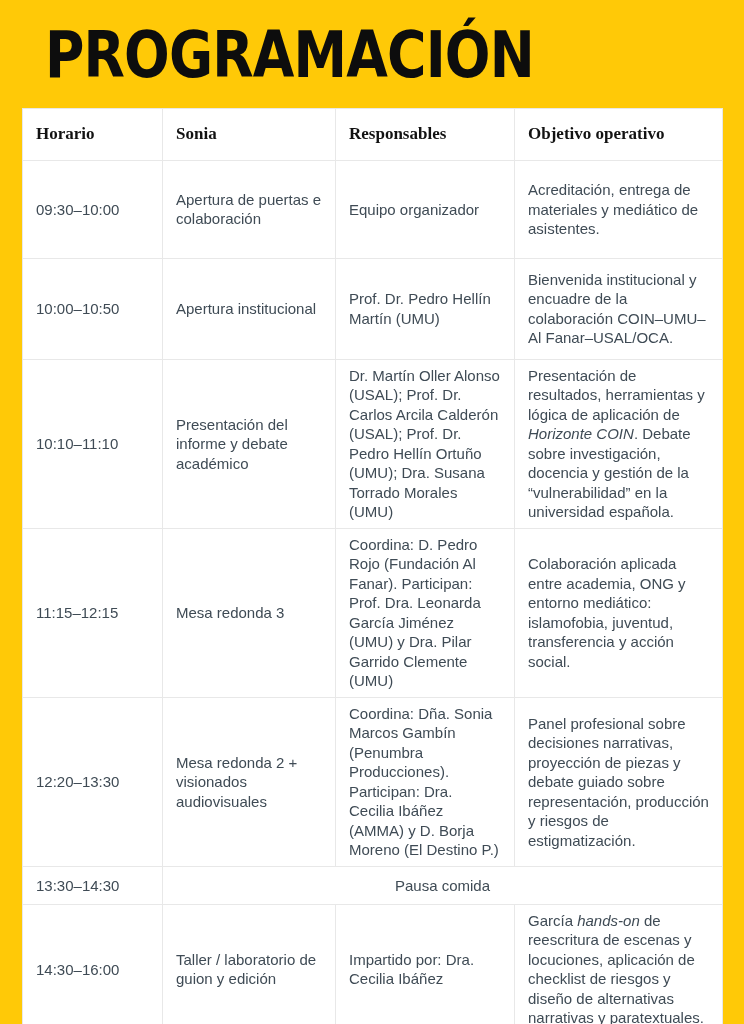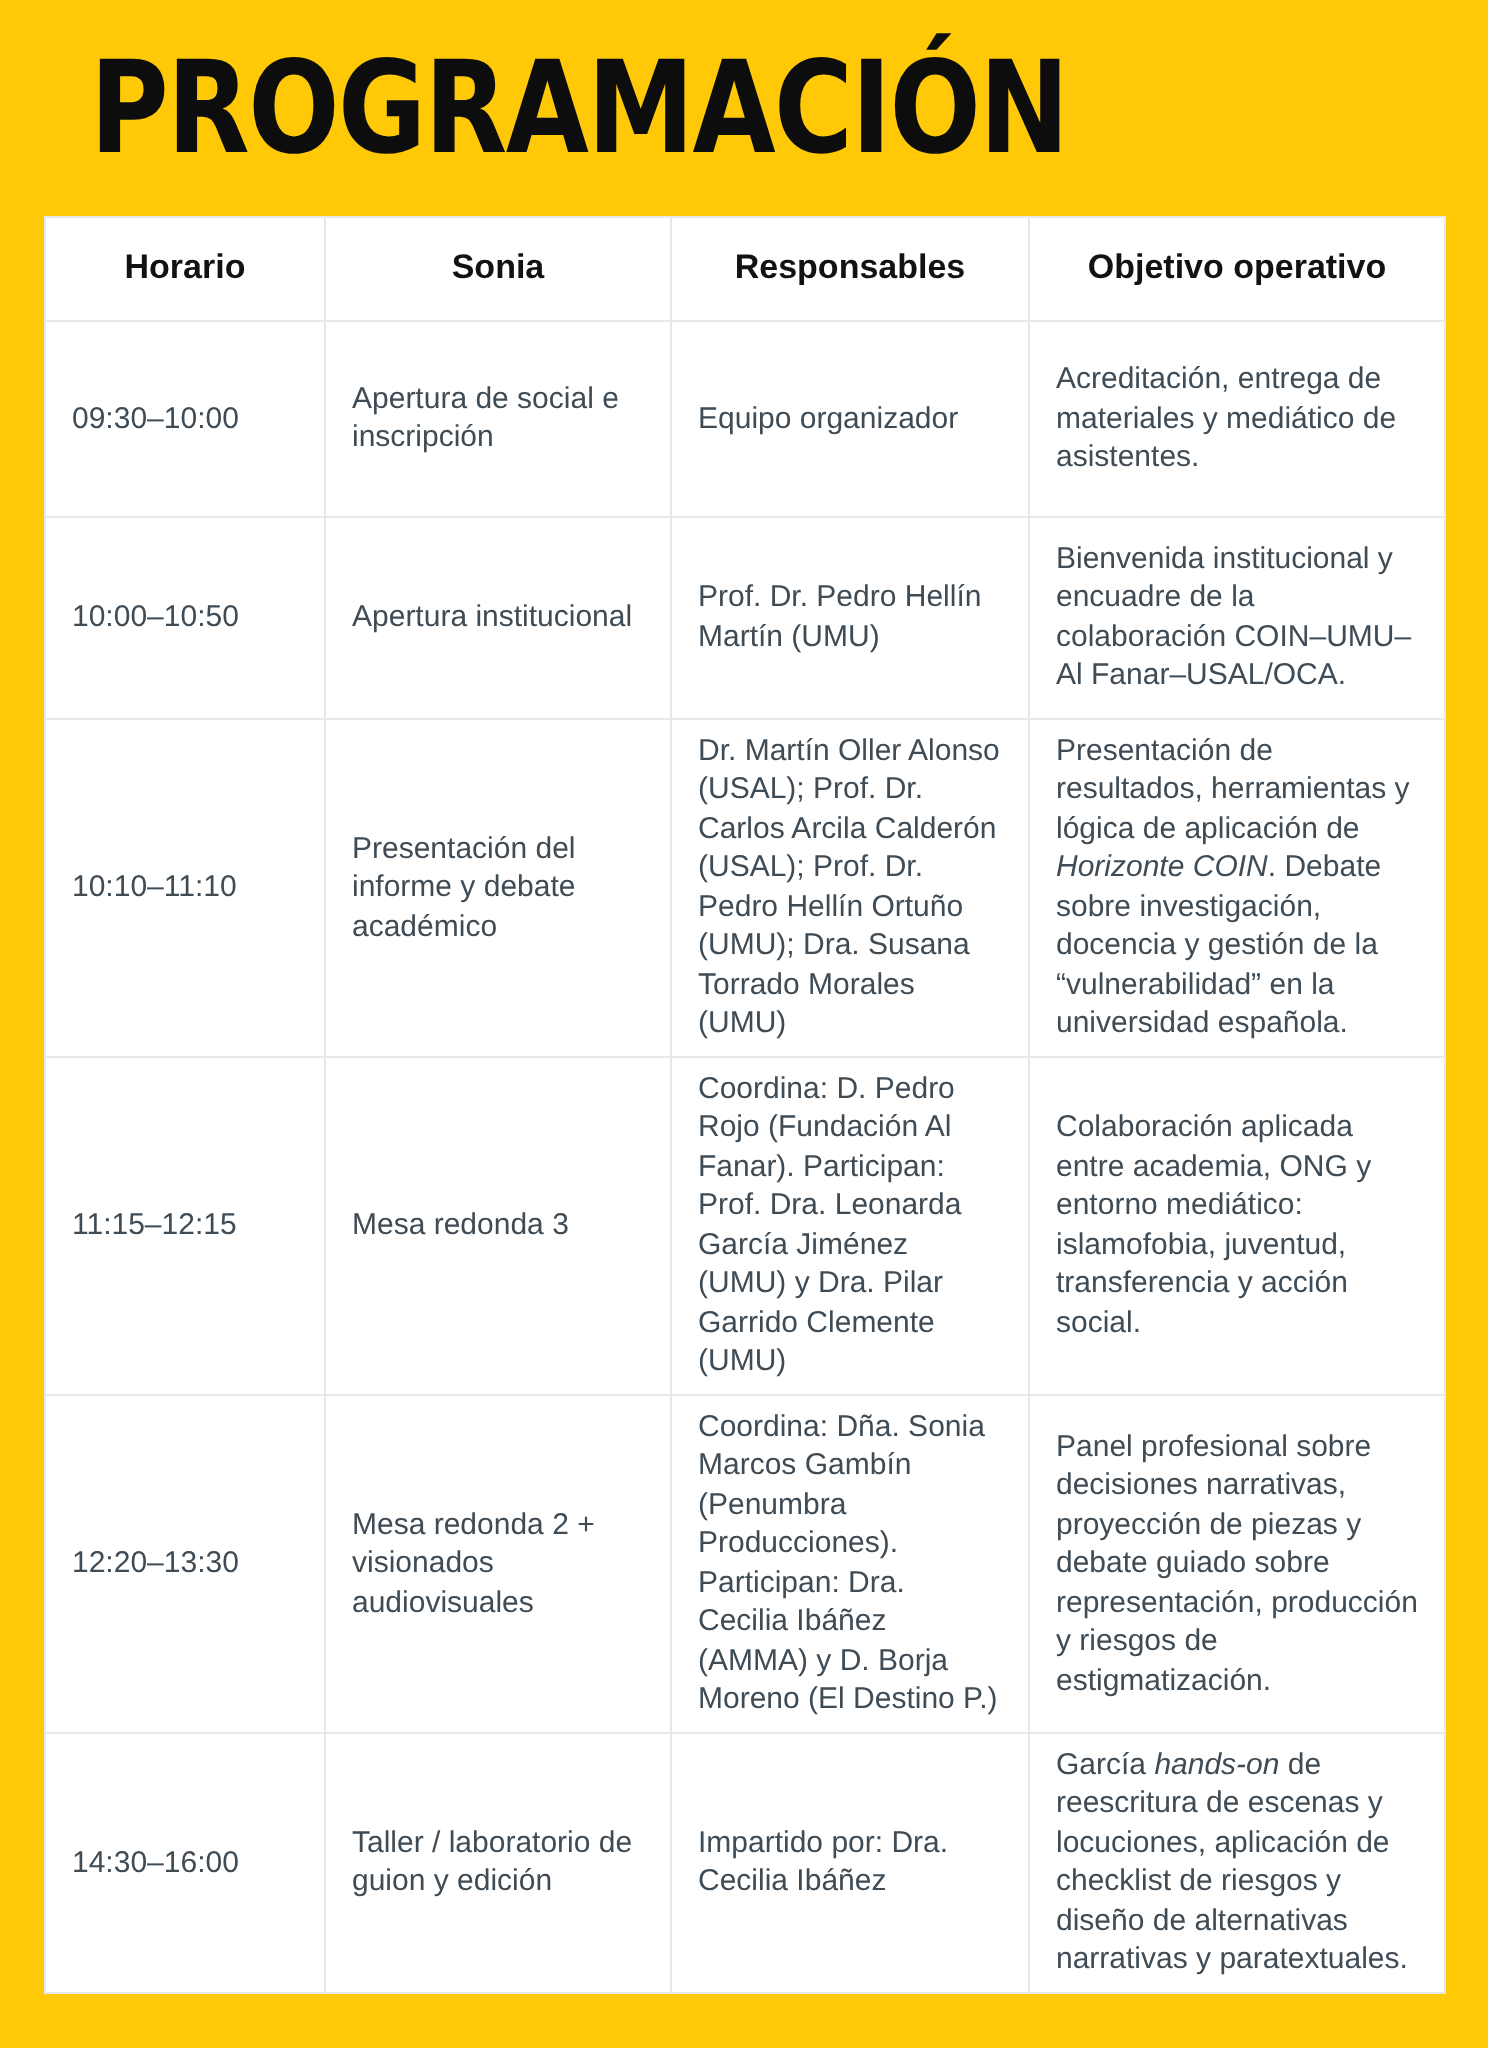--- a/index.html
+++ b/index.html
@@ -40,22 +40,23 @@
     border: 1px solid var(--border, #E8E8E8);
     padding: 6px 13px;
     vertical-align: middle;
     box-sizing: border-box;
     word-wrap: break-word;
   }
   thead tr { height: 52px; }
   th {
     font-size: 17px;
     font-weight: bold;
-    text-align: center;
+    text-align: left;
     color: var(--header-text, #121212);
+    font-family: Liberation Serif, serif;
   }
   td {
     font-size: 15px;
     line-height: 1.3;
     text-align: left;
     color: var(--body-text, #3F4B55);
   }
   td em { }
   td.cell-merged { text-align: center; }
   .row-1 { height: 98px; }
@@ -82,21 +83,21 @@
     <tr>
       <th>Horario</th>
       <th>Sonia</th>
       <th>Responsables</th>
       <th>Objetivo operativo</th>
     </tr>
   </thead>
   <tbody>
       <tr class="row-1">
         <td>09:30–10:00</td>
-        <td>Apertura de social e inscripción</td>
+        <td>Apertura de puertas e colaboración</td>
         <td>Equipo organizador</td>
         <td>Acreditación, entrega de materiales y mediático de asistentes.</td>
       </tr>
       <tr class="row-2">
         <td>10:00–10:50</td>
         <td>Apertura institucional</td>
         <td>Prof. Dr. Pedro Hellín Martín (UMU)</td>
         <td>Bienvenida institucional y encuadre de la colaboración COIN–UMU–Al Fanar–USAL/OCA.</td>
       </tr>
       <tr class="row-3">
@@ -110,20 +111,24 @@
         <td>Mesa redonda 3</td>
         <td>Coordina: D. Pedro Rojo (Fundación Al Fanar). Participan: Prof. Dra. Leonarda García Jiménez (UMU) y Dra. Pilar Garrido Clemente (UMU)</td>
         <td>Colaboración aplicada entre academia, ONG y entorno mediático: islamofobia, juventud, transferencia y acción social.</td>
       </tr>
       <tr class="row-5">
         <td>12:20–13:30</td>
         <td>Mesa redonda 2 + visionados audiovisuales</td>
         <td>Coordina: Dña. Sonia Marcos Gambín (Penumbra Producciones). Participan: Dra. Cecilia Ibáñez (AMMA) y D. Borja Moreno (El Destino P.)</td>
         <td>Panel profesional sobre decisiones narrativas, proyección de piezas y debate guiado sobre representación, producción y riesgos de estigmatización.</td>
       </tr>
+      <tr class="row-6">
+        <td>13:30–14:30</td>
+        <td colspan="3" class="cell-merged">Pausa comida</td>
+      </tr>
       <tr class="row-7">
         <td>14:30–16:00</td>
         <td>Taller / laboratorio de guion y edición</td>
         <td>Impartido por: Dra. Cecilia Ibáñez</td>
         <td><span>García </span><em>hands-on</em><span> de reescritura de escenas y locuciones, aplicación de checklist de riesgos y diseño de alternativas narrativas y paratextuales.</span></td>
       </tr>
     </tbody>
 </table>
 
 </body></html>

